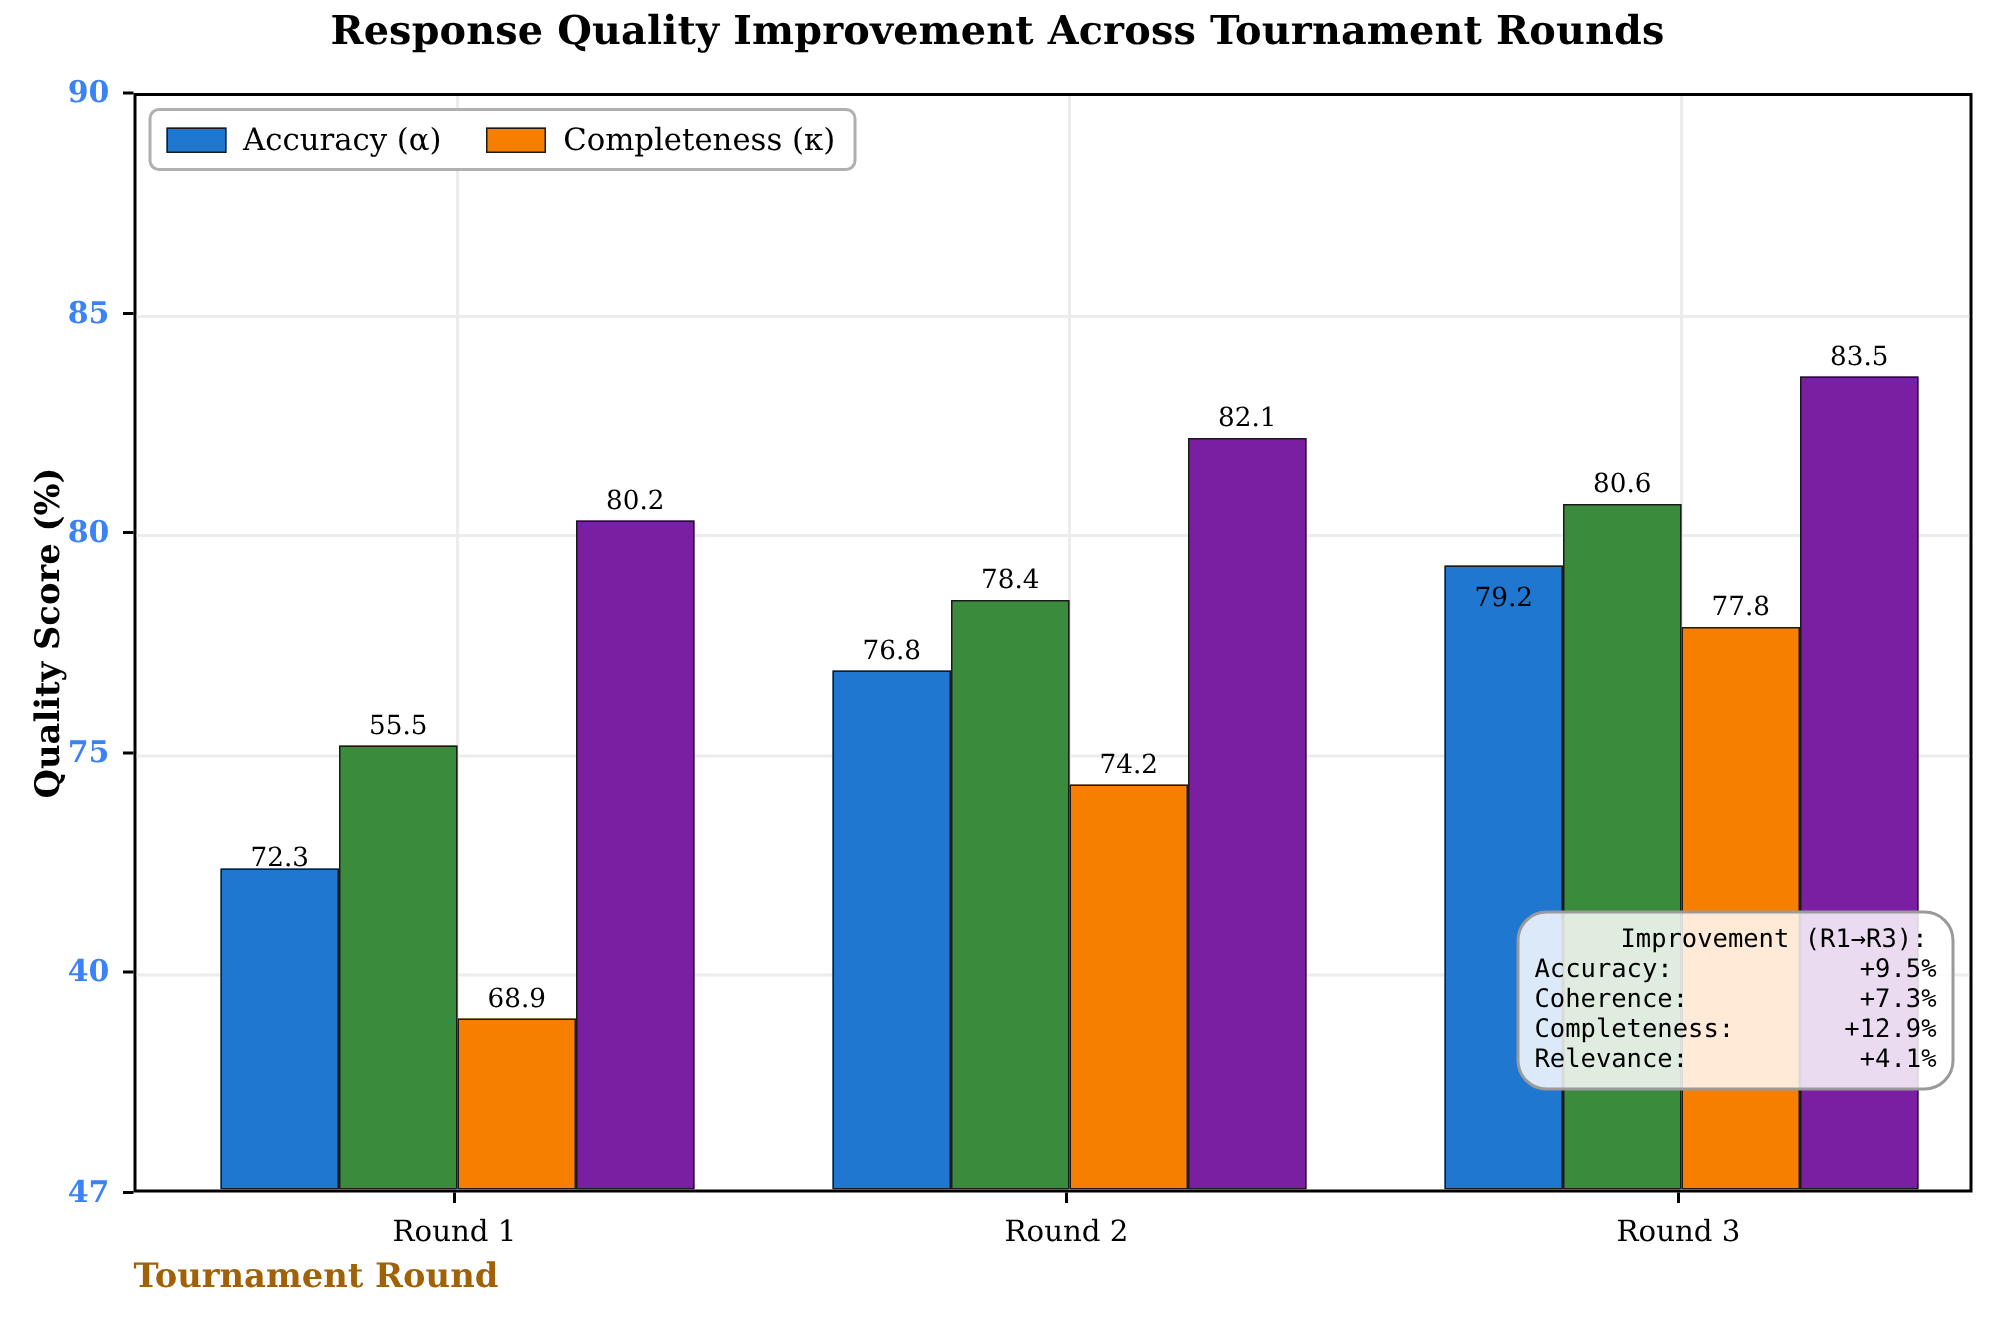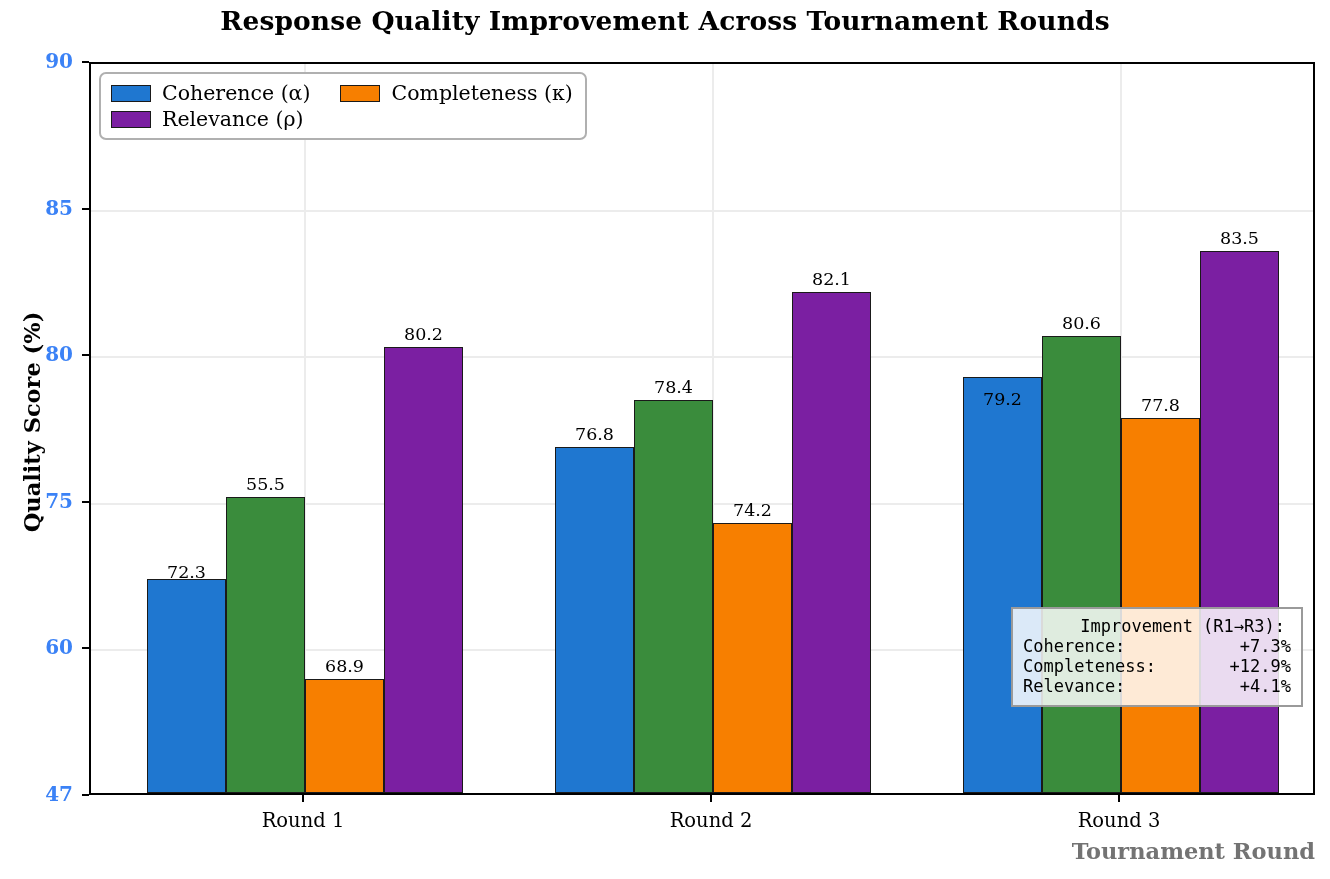--- a/index.html
+++ b/index.html
@@ -111,24 +111,24 @@
     width: 2px;
     height: 7px;
     background: #000000;
   }
 
   #xaxis-title {
     position: absolute;
     left: 89px;
     top: 838px;
     width: 1226px;
-    text-align: right;
+    text-align: left;
     font-size: 22.5px;
     font-weight: bold;
-    color: #737373;
+    color: #a16207;
     font-family: "DejaVu Serif", "Liberation Serif", serif;
   }
   #yaxis-title {
     position: absolute;
     left: -168px;
     top: 409px;
     width: 400px;
     text-align: center;
     font-size: 22.5px;
     font-weight: bold;
@@ -172,21 +172,21 @@
     white-space: nowrap;
   }
 
   
   #annotation-box {
     position: absolute;
     left: 1011px;
     top: 607px;
     width: 292px;
     border: 2.2px solid #9a9a9a;
-    border-radius: 0;
+    border-radius: 20px;
     background: rgba(255,255,255,0.84);
     padding: 7px 10px 9px 10px;
     box-sizing: border-box;
     z-index: 4;
     font-family: "DejaVu Sans Mono", "Liberation Mono", monospace;
   }
   #annotation-heading {
     font-size: 17px;
     color: #000000;
     text-align: right;
@@ -249,21 +249,21 @@
         <div class="bar-label" style="left: 681px; width: 119px; top: 204.628px;">82.1</div>
         <div class="bar-label" style="left: 852px; width: 119px; top: 289.656px; margin-top: 35px;">79.2</div>
         <div class="bar-label" style="left: 931px; width: 119px; top: 248.608px;">80.6</div>
         <div class="bar-label" style="left: 1010px; width: 119px; top: 330.704px;">77.8</div>
         <div class="bar-label" style="left: 1089px; width: 119px; top: 163.58px;">83.5</div>
       </div>
   </div>
 
   <div id="ytick-labels">
       <div class="ytick-label" style="left: 0px; width: 73px; top: 782px;">47</div>
-      <div class="ytick-label" style="left: 0px; width: 73px; top: 635.4px;">60</div>
+      <div class="ytick-label" style="left: 0px; width: 73px; top: 635.4px;">40</div>
       <div class="ytick-label" style="left: 0px; width: 73px; top: 488.8px;">75</div>
       <div class="ytick-label" style="left: 0px; width: 73px; top: 342.2px;">80</div>
       <div class="ytick-label" style="left: 0px; width: 73px; top: 195.6px;">85</div>
       <div class="ytick-label" style="left: 0px; width: 73px; top: 49px;">90</div>
     </div>
   <div id="ytick-marks">
       <div class="ytick-mark" style="left: 82px; top: 794px;"></div>
       <div class="ytick-mark" style="left: 82px; top: 647.4px;"></div>
       <div class="ytick-mark" style="left: 82px; top: 500.8px;"></div>
       <div class="ytick-mark" style="left: 82px; top: 354.2px;"></div>
@@ -280,34 +280,31 @@
       <div class="xtick-mark" style="left: 710px; top: 795px;"></div>
       <div class="xtick-mark" style="left: 1118px; top: 795px;"></div>
     </div>
 
   <div id="yaxis-title">Quality Score (%)</div>
   <div id="xaxis-title">Tournament Round</div>
 
   <div id="legend">
       <div class="legend-entry">
         <span class="legend-swatch" style="background: rgb(31, 119, 208);"></span>
-        <span class="legend-text">Coherence (α)</span>
+        <span class="legend-text">Accuracy (α)</span>
       </div>
       <div class="legend-entry">
         <span class="legend-swatch" style="background: rgb(247, 127, 0);"></span>
         <span class="legend-text">Completeness (κ)</span>
       </div>
-      <div class="legend-entry">
-        <span class="legend-swatch" style="background: rgb(123, 31, 162);"></span>
-        <span class="legend-text">Relevance (ρ)</span>
-      </div>
     </div>
 
   <div id="annotation-box">
     <div id="annotation-heading">Improvement (R1→R3):</div>
     <div id="annotation-rows">
+        <div class="annotation-row"><span class="ann-key">Accuracy:</span><span class="ann-val">+9.5%</span></div>
         <div class="annotation-row"><span class="ann-key">Coherence:</span><span class="ann-val">+7.3%</span></div>
         <div class="annotation-row"><span class="ann-key">Completeness:</span><span class="ann-val">+12.9%</span></div>
         <div class="annotation-row"><span class="ann-key">Relevance:</span><span class="ann-val">+4.1%</span></div>
       </div>
   </div>
 
 </div>
 
 </body></html>

